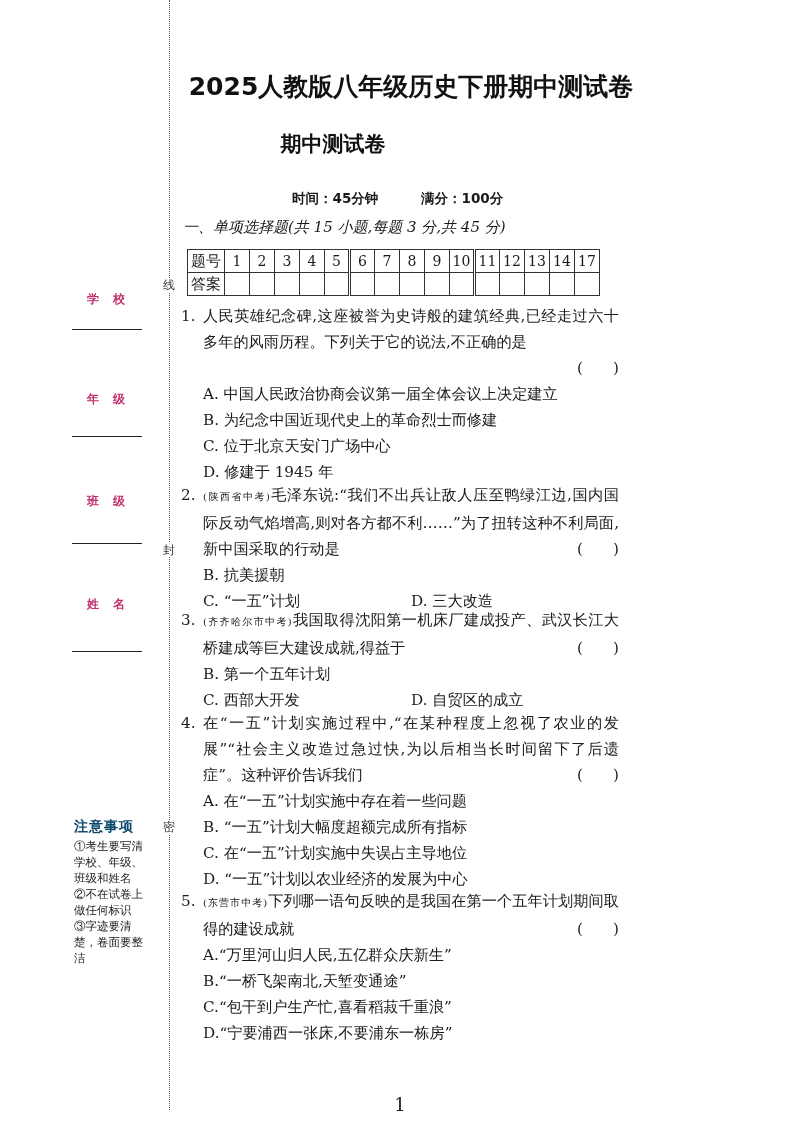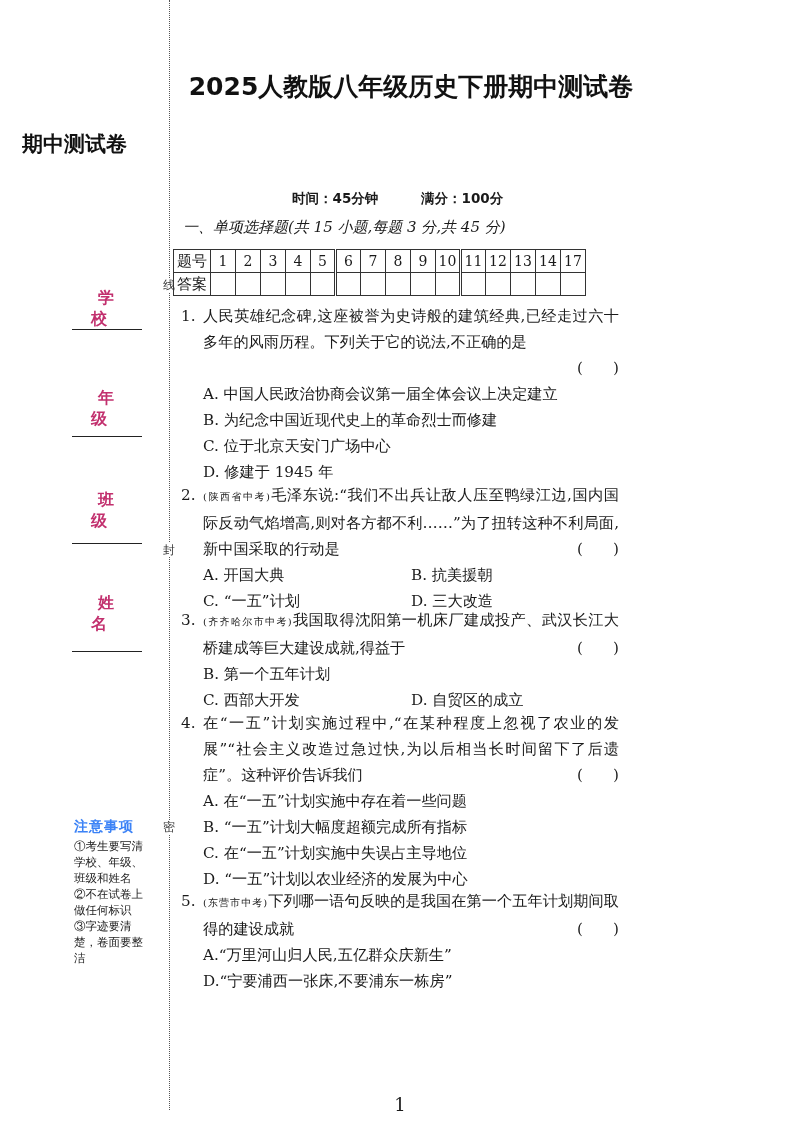--- a/index.html
+++ b/index.html
@@ -3,35 +3,35 @@
 <meta charset="utf-8">
 <style>
   * { margin:0; padding:0; box-sizing:border-box; }
   html, body { width:800px; height:1131px; background:#ffffff; overflow:hidden; }
   body { position:relative; font-family:"DejaVu Serif","Liberation Serif",serif; color:#1a1a1a; }
 
   .fold-line { position:absolute; left:169px; top:0; height:1110px; border-left:1.5px dotted #555; }
   .fold-mark { position:absolute; left:160px; font-size:12px; color:#333; background:#fff; width:18px; text-align:center; line-height:14px; }
 
   .side-field { position:absolute; left:70px; width:72px; text-align:center; }
-  .side-label { font-family:"DejaVu Sans","Liberation Sans",sans-serif; font-weight:bold; color:#c2306e; font-size:16px; letter-spacing:14px; padding-left:14px;margin-top:16px; }
+  .side-label { font-family:"DejaVu Sans","Liberation Sans",sans-serif; font-weight:bold; color:#c2306e; font-size:12px; letter-spacing:14px; padding-left:14px;margin-top:16px; }
   .side-underline { position:absolute; left:72px; width:70px; border-top:1.5px solid #222; }
 
   .notes { position:absolute; left:74px; top:818px; width:72px; }
-  .notes-title { font-family:Liberation Sans, sans-serif; font-weight:bold; color:#3b82f6; font-size:14px; letter-spacing:1px; margin-bottom:2px; }
+  .notes-title { font-family:Liberation Sans, sans-serif; font-weight:bold; color:#0c4a6e; font-size:14px; letter-spacing:1px; margin-bottom:2px; }
   .notes-item { font-size:11.5px; line-height:16px; color:#222; }
 
   .main-title { position:absolute; left:0; width:800px; top:70px; text-align:center; padding-left:22px; font-family:"DejaVu Sans","Liberation Sans",sans-serif; font-weight:bold; font-size:25px; color:#111; }
-  .sub-title { position:absolute; left:0; width:644px; top:130px; padding-left:22px; font-family:"DejaVu Sans","Liberation Sans",sans-serif; font-weight:bold; font-size:21px; color:#111; }
+  .sub-title { position:absolute; left:0; width:644px; top:130px; text-align:center; padding-left:22px; font-family:"DejaVu Sans","Liberation Sans",sans-serif; font-weight:bold; font-size:21px; color:#111; }
   .meta { position:absolute; top:190px; left:292px; font-family:"DejaVu Sans","Liberation Sans",sans-serif; font-weight:bold; font-size:13.5px; }
   .meta span { margin-right:38px; }
 
   .section-title { position:absolute; top:218px; left:183px; font-size:15px;font-style:italic; }
 
-  table.answer { position:absolute; top:249px; left:173px; border-collapse:collapse;border-radius:14px; }
+  table.answer { position:absolute; top:249px; left:187px; border-collapse:collapse;border-radius:14px; }
   table.answer td { border:1.2px solid #333; height:23px; width:25px; text-align:center; font-size:14px; padding:0; }
   table.answer td.hdr { width:37px; font-size:15px; }
   table.answer td.dbl { border-left:3px double #333; }
 
   .q { position:absolute; left:181px; width:438px; font-size:15.2px; line-height:26px; }
   .q-num { position:absolute; left:0; }
   .q-text { display:block; padding-left:22px; text-align:justify; text-align-last:left; }
   .paren { float:right; width:42px; display:flex; justify-content:space-between; }
   .src { font-size:10px; letter-spacing:1px; }
   .opt { padding-left:22px; }
@@ -129,21 +129,20 @@
   <div class="opt">D. 修建于 1945 年</div>
 </div>
 
 <div class="q" style="top:482px">
   <span class="q-num">2.</span>
   <span class="q-text"><span class="src">(陕西省中考)</span><span>毛泽东说:“我们不出兵让敌人压至鸭绿江边,国内国际反动气焰增高,则对各方都不利……”为了扭转这种不利局面,新中国采取的行动是</span><span class="paren">
         <span>(</span>
         <span>)</span>
       </span></span>
   <div class="opt-row">
-    <span class="cell">A. 开国大典</span>
     <span class="cell">B. 抗美援朝</span>
   </div>
   <div class="opt-row">
     <span class="cell">C. “一五”计划</span>
     <span class="cell">D. 三大改造</span>
   </div>
 </div>
 
 <div class="q" style="top:607px">
   <span class="q-num">3.</span>
@@ -172,16 +171,18 @@
   <div class="opt">D. “一五”计划以农业经济的发展为中心</div>
 </div>
 
 <div class="q" style="top:888px">
   <span class="q-num">5.</span>
   <span class="q-text"><span class="src">(东营市中考)</span><span>下列哪一语句反映的是我国在第一个五年计划期间取得的建设成就</span><span class="paren">
         <span>(</span>
         <span>)</span>
       </span></span>
   <div class="opt">A.“万里河山归人民,五亿群众庆新生”</div>
+  <div class="opt">B.“一桥飞架南北,天堑变通途”</div>
+  <div class="opt">C.“包干到户生产忙,喜看稻菽千重浪”</div>
   <div class="opt">D.“宁要浦西一张床,不要浦东一栋房”</div>
 </div>
 
 <div class="page-num">1</div>
 
 </body></html>

